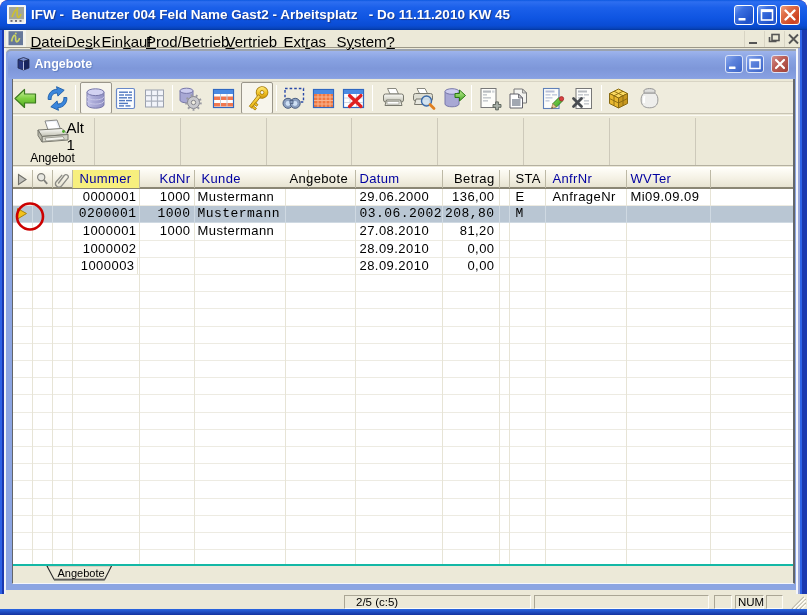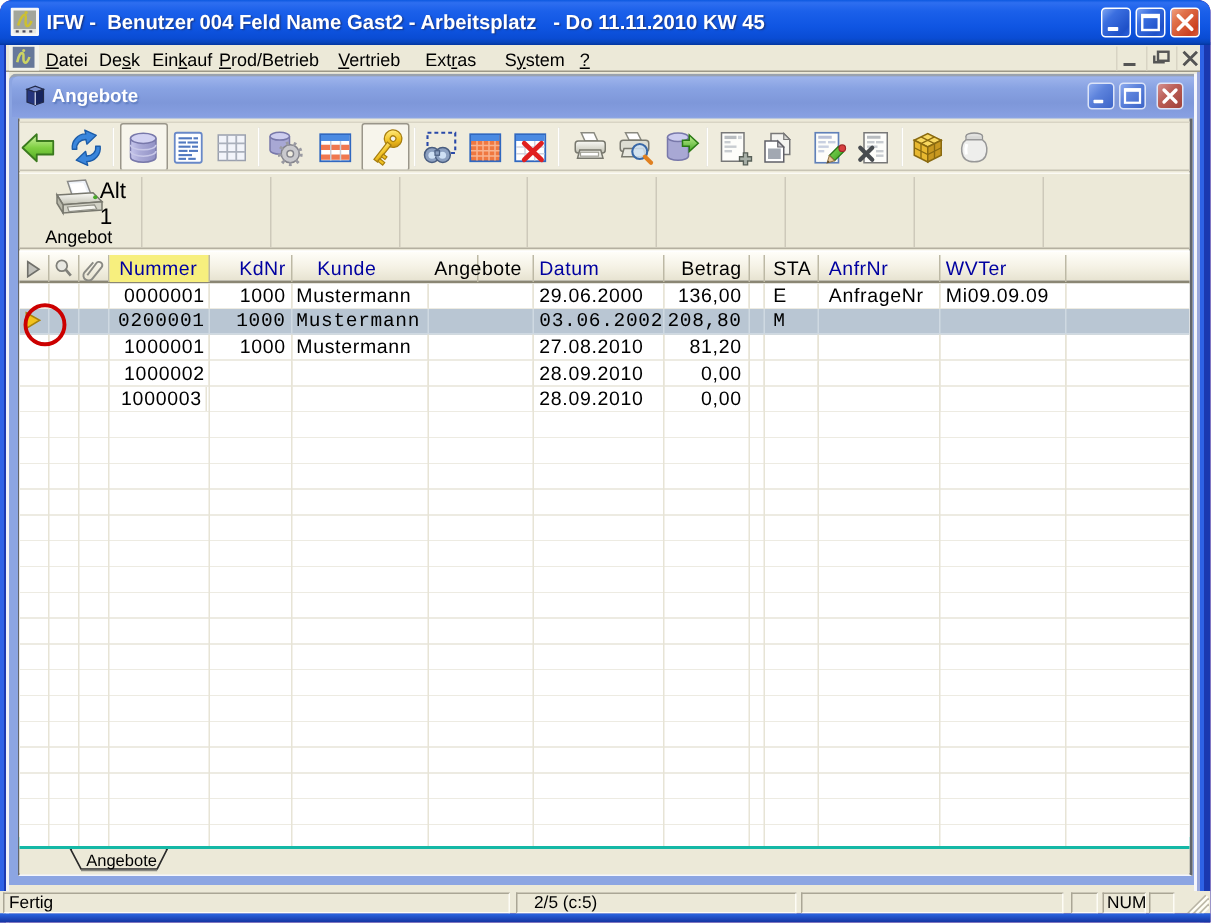--- a/index.html
+++ b/index.html
@@ -18,21 +18,21 @@
   border-radius:8px 8px 0 0; z-index:60; }
 #titlebar .ticon { position:absolute; left:7px; top:5px; width:19px; height:19px; }
 #titlebar .ttext { position:absolute; left:31px; top:7px; color:#fff; font-size:13.5px; font-weight:bold; letter-spacing:0px; text-shadow:1px 1px 1px #1a3a8a; white-space:pre; }
 .xpbtn { position:absolute; top:5px; width:20px; height:20px; border-radius:3px; border:1px solid #fff; }
 #btnMin { left:734px; background:linear-gradient(135deg,#7da4f2 0%,#3b6fe0 30%,#1e50c8 80%,#2d62dc 100%); }
 #btnMax { left:757px; background:linear-gradient(135deg,#7da4f2 0%,#3b6fe0 30%,#1e50c8 80%,#2d62dc 100%); }
 #btnCls { left:780px; background:linear-gradient(135deg,#f0a080 0%,#e0714a 30%,#cc4020 80%,#d86040 100%); }
 
 #menubar { position:absolute; left:4px; top:30px; width:796px; height:18px; background:#ECE9D8; border-bottom:1.5px solid #9c9888; z-index:55; }
 #menubar .mico { position:absolute; left:2px; top:0px; width:20px; height:17px; background:#f2f2ea; border:none; overflow:hidden; }
-.mitem { position:absolute; top:2.5px; font-size:12px; color:#000; }
+.mitem { position:absolute; top:2.5px; font-size:15px; color:#000; }
 .mitem u { text-decoration:underline; }
 .mwb { position:absolute; top:0.5px; height:16px; border-left:1px solid #d8d4c4; }
 
 #mdi { position:absolute; left:4px; top:48px; width:796px; height:546px; background:#ECE9D8; }
 
 #child { position:absolute; left:1.5px; top:1px; width:795px; height:540.5px;
   background:#8CA5E2; border-top:2px solid #9aa2ae; border-radius:5px 5px 0 0; }
 #ctitle { position:absolute; left:2px; top:0px; width:791px; height:27px; border-radius:4px 4px 0 0;
   background:linear-gradient(to bottom,#9eb4ec 0%,#88a2e2 30%,#7e97d9 65%,#88a0e2 100%); }
 #ctitle .cicon { position:absolute; left:7px; top:4px; width:17px; height:17px; }
@@ -431,21 +431,21 @@
                   <line x1="10.8" y1="9.8" x2="14.2" y2="13.8" stroke="#80807a" stroke-width="1.8"></line>
                 </svg>
               </div>
             <div class="hc" style="left:40px; width:20px;">
                 <svg width="19" height="19" viewBox="0 0 19 19">
                   <path d="M5.2 13.5 L11.2 5.5 a2.2 2.2 0 0 1 3.6 2.6 L8.8 15.6 a3.4 3.4 0 0 1 -5.6 -3.9 L9.2 4.9" fill="none" stroke="#8a8a84" stroke-width="1.3"></path>
                 </svg>
               </div>
             <div class="hc" style="left:60px; width:67px; background:#f7ef7e; color:#0000a0; text-align:center;">Nummer</div>
             <div class="hc blue r" style="left:127px; width:55px; text-align:right; padding-right:3px;">KdNr</div>
-            <div class="hc blue" style="left:196px; width:110px; padding-left:3px;">Kunde</div>
+            <div class="hc blue" style="left:186px; width:110px; padding-left:3px;">Kunde</div>
             <div class="hc" style="left:273px; width:70px; padding-left:4px;">Angebote</div>
             <div class="hc blue" style="left:343px; width:87px; padding-left:4px;">Datum</div>
             <div class="hc" style="left:430px; width:57px; text-align:right; padding-right:4px;">Betrag</div>
             <div class="hc" style="left:487px; width:10px;"></div>
             <div class="hc" style="left:497px; width:36px; padding-left:6px;">STA</div>
             <div class="hc blue" style="left:533px; width:81px; padding-left:7px;">AnfrNr</div>
             <div class="hc blue" style="left:614px; width:84px; padding-left:4px;">WVTer</div>
             <div class="hc" style="left:698px; width:82px; border-right:none;"></div>
           </div>
           <div id="gbody">
@@ -558,21 +558,20 @@
           </svg>
         </div>
       </div>
     </div>
   </div>
   <div id="bL"></div>
     <div id="bR"></div>
     <div id="gapR"></div>
     <div id="bB"></div>
   <div id="status">
-    <div class="sfield" style="left:2px; width:338px;">Fertig</div>
     <div class="sfield" style="left:344px; width:187px; padding-left:11px;">2/5 (c:5)</div>
     <div class="sfield" style="left:534px; width:175px;"></div>
     <div class="sfield" style="left:714px; width:18px;"></div>
     <div class="sfield" style="left:735px; width:28.5px; padding-left:2px;">NUM</div>
     <div class="sfield" style="left:765.5px; width:17px;"></div>
     <svg width="18" height="14" style="position:absolute; right:1px; top:1px;">
       <g stroke-width="1.5">
           <line x1="4" y1="14" x2="16" y2="2" stroke="#b8b4a4"></line>
           <line x1="8" y1="14" x2="18" y2="4" stroke="#b8b4a4"></line>
           <line x1="12" y1="14" x2="18" y2="8" stroke="#b8b4a4"></line>

